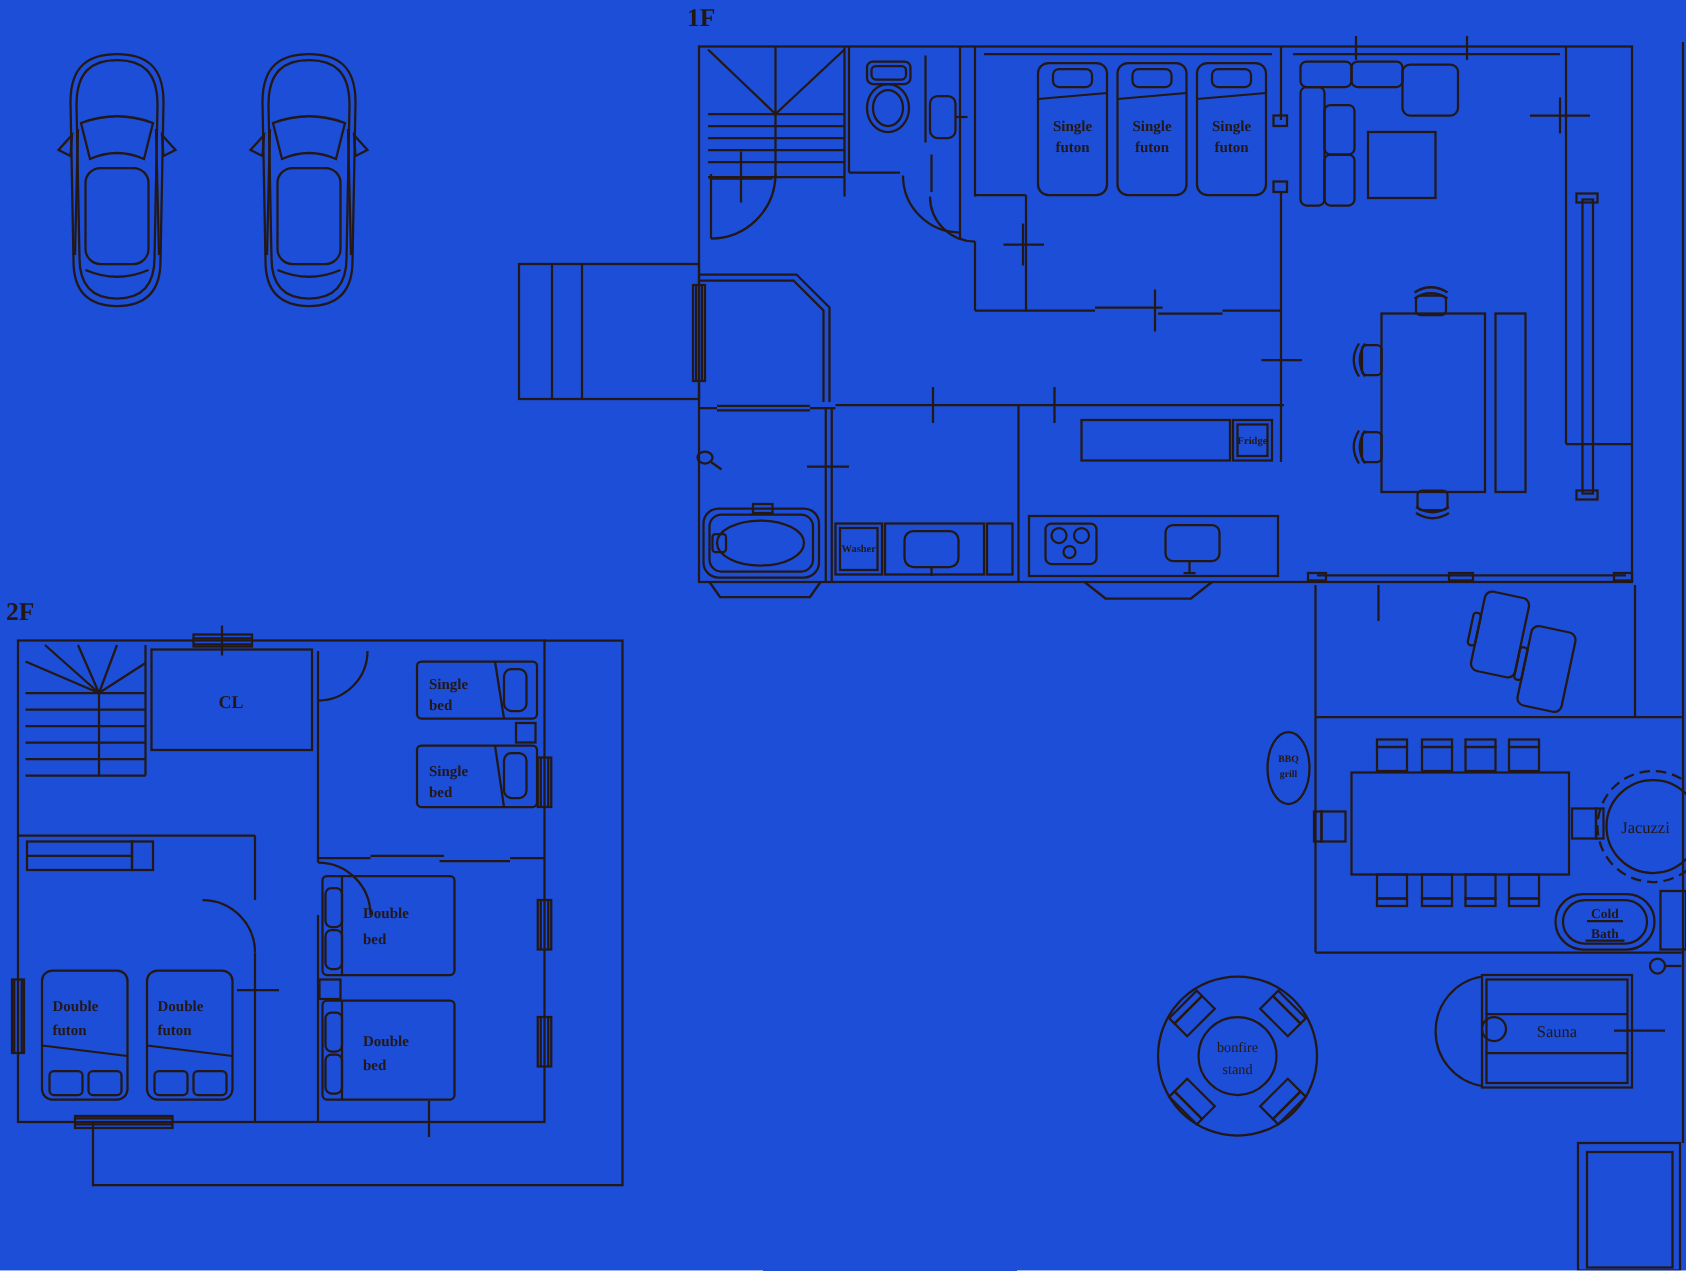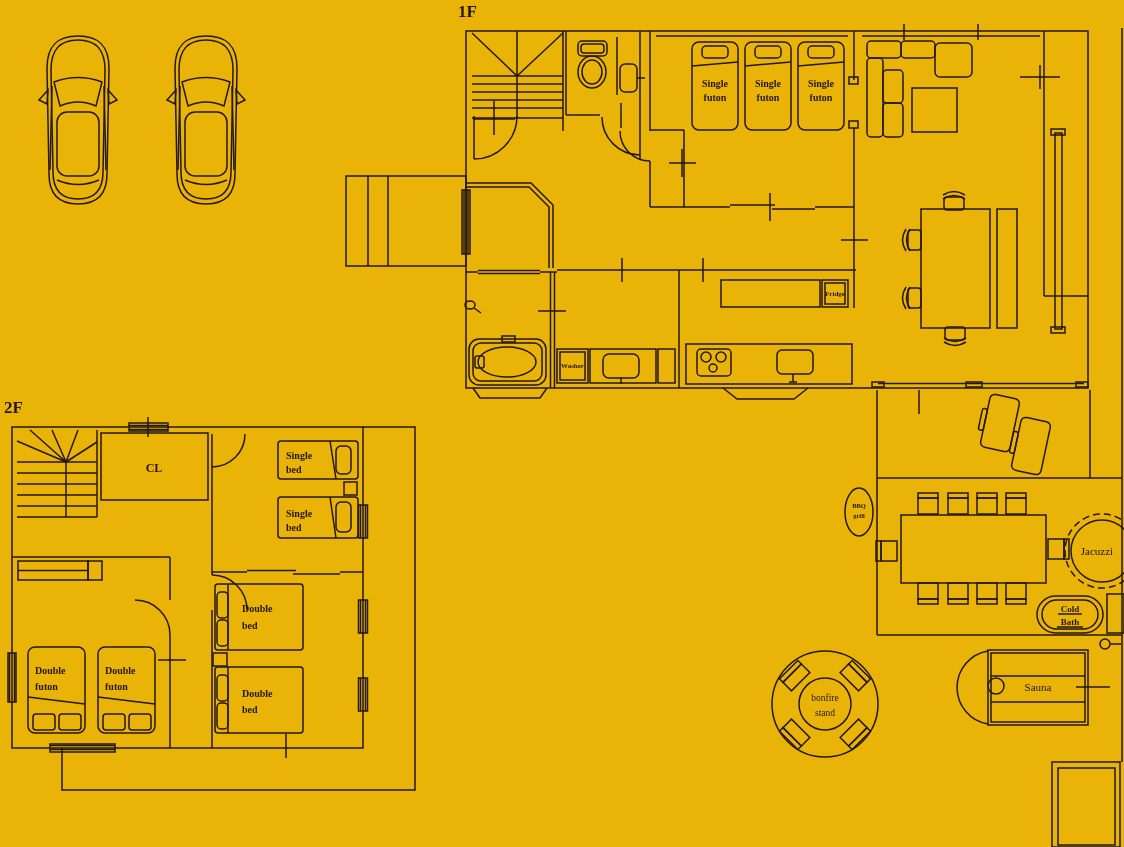--- a/index.html
+++ b/index.html
@@ -1,16 +1,16 @@
 <!DOCTYPE html>
 <html><head>
 <meta charset="utf-8">
 <style>
   html,body{margin:0;padding:0;background:#ffffff;}
-  #stage{position:relative;width:1124px;height:847px;background:#eab308;overflow:hidden;
+  #stage{position:relative;width:1124px;height:847px;background:#1d4ed8;overflow:hidden;
          font-family:"Liberation Serif",serif;}
   svg{display:block;}
   
   #plan path,#plan rect,#plan line,#plan circle,#plan ellipse,#plan polyline{
      fill:none;stroke:#231815;stroke-width:1.5;}
   .w3{stroke-width:3px;} .w25{stroke-width:2.5px;} .w2{stroke-width:2px;}
   .w15{stroke-width:1.5px;} .w12{stroke-width:1.2px;} .w1{stroke-width:1px;} .w08{stroke-width:0.8px;}
   .fw{fill:#ffffff;} .dk{fill:#231815;stroke:none;} .wt{fill:#ffffff;stroke:none;}
   .hz{fill:url(#hatchH);} .vz{fill:url(#hatchV);}
   .dash{stroke-dasharray:7 4;}

